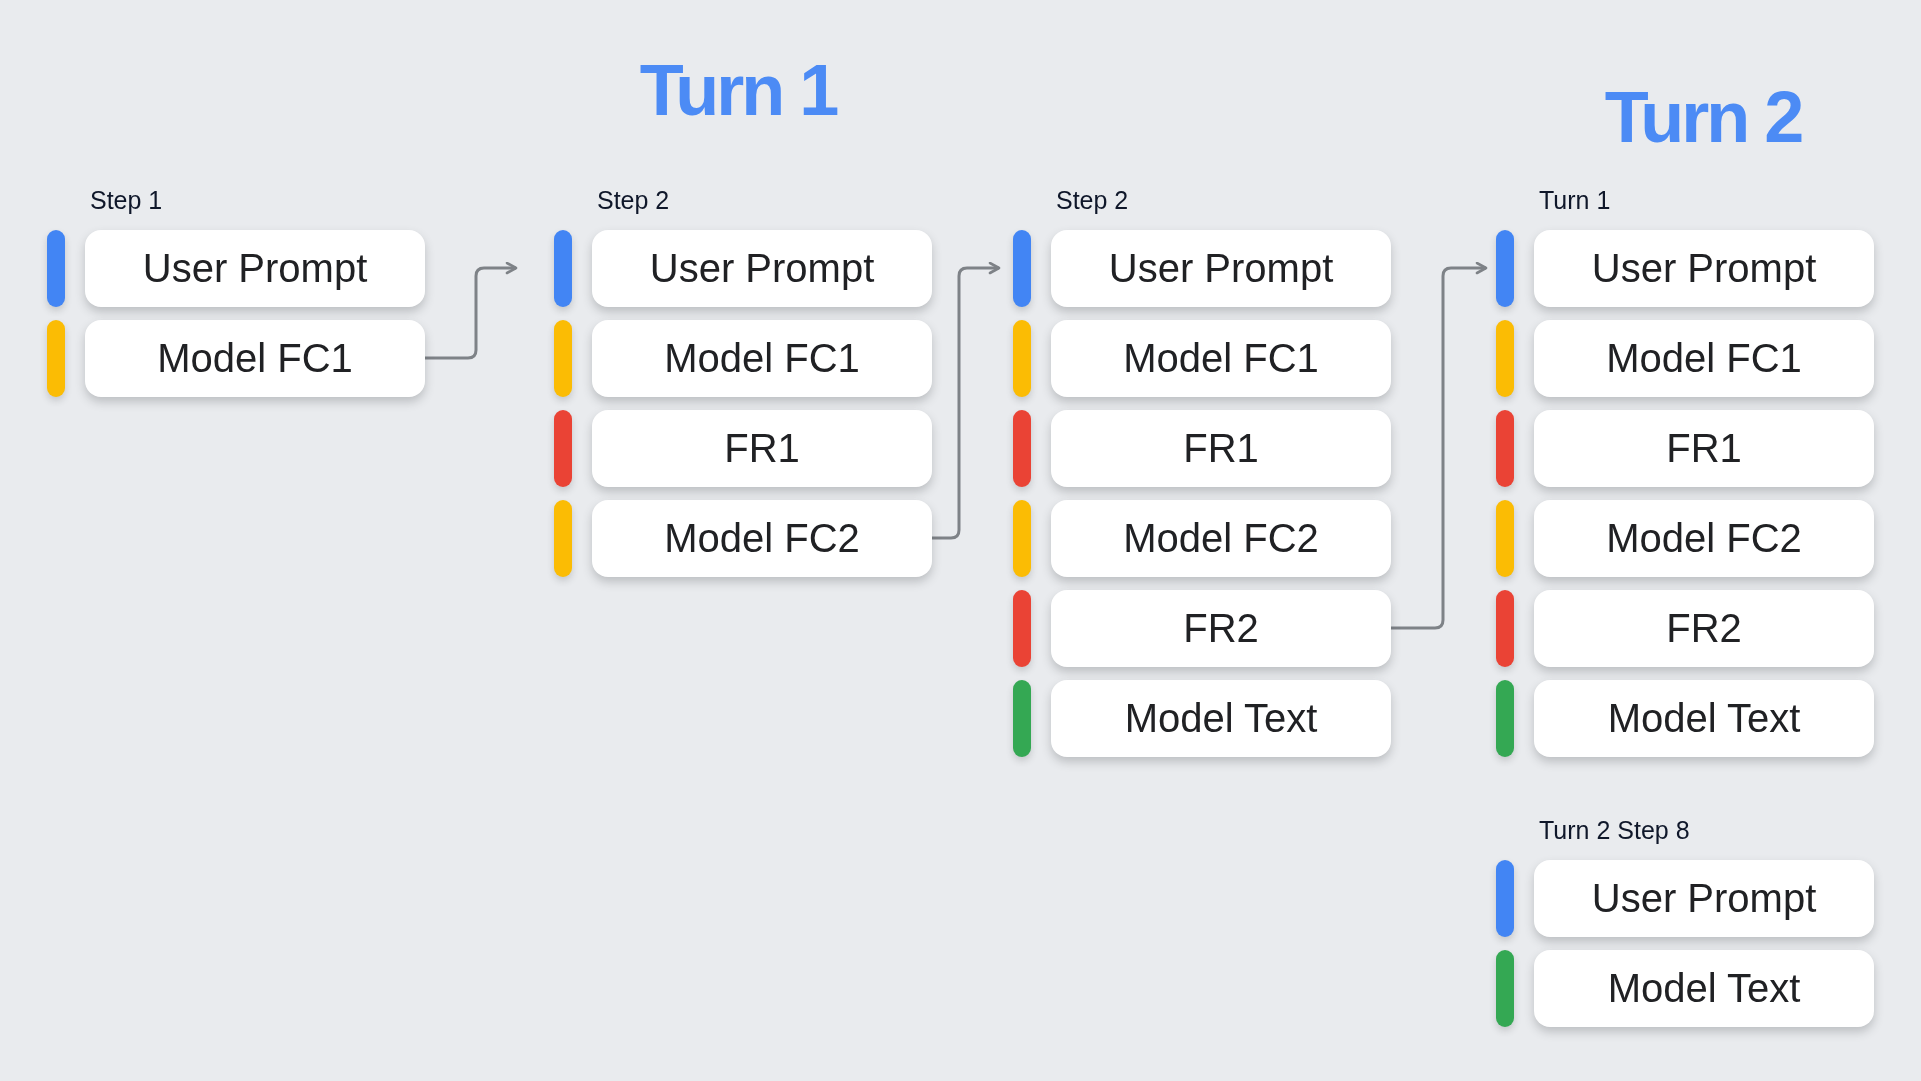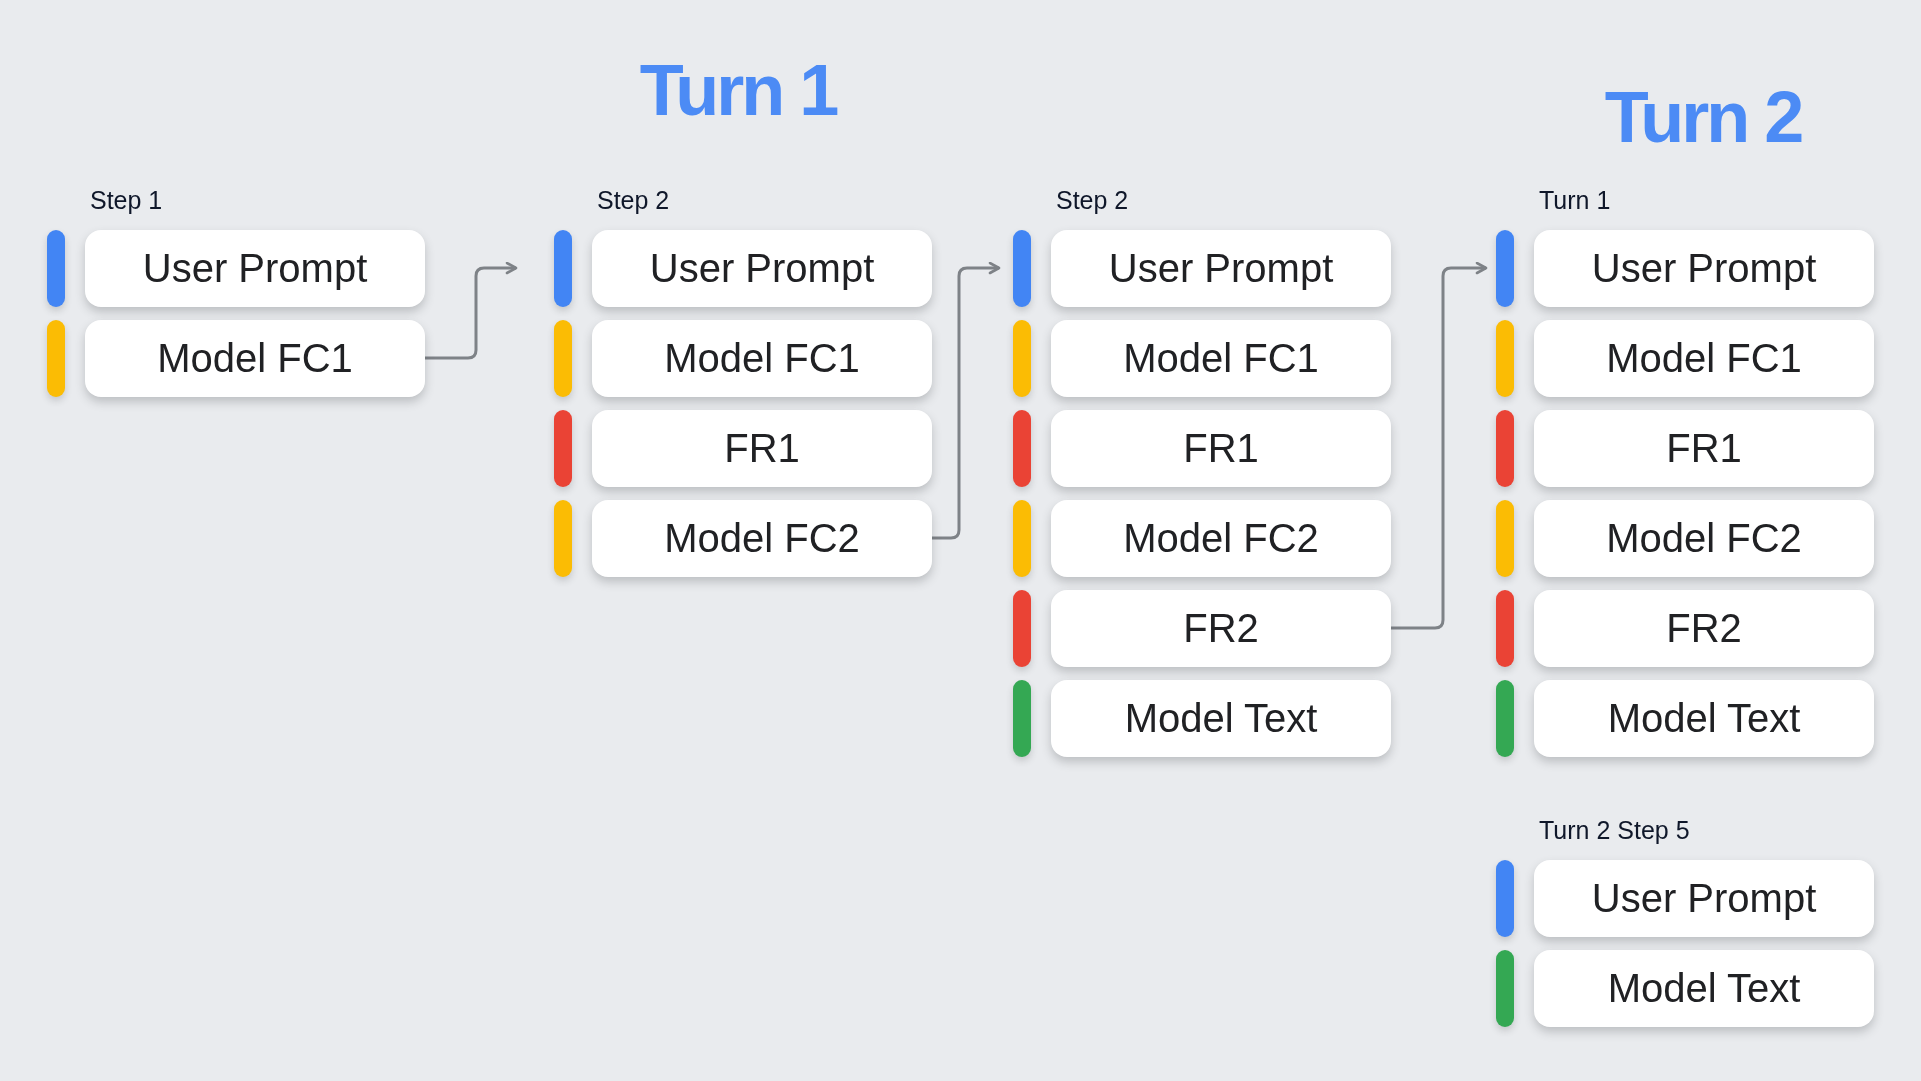--- a/index.html
+++ b/index.html
@@ -199,21 +199,21 @@
           <div class="card" style="color: rgb(32, 33, 36);">FR2</div>
         </div>
         <div class="row">
           <span class="bar" style="background: rgb(52, 168, 83);"></span>
           <div class="card" style="color: rgb(32, 33, 36);">Model Text</div>
         </div>
       </div>
   </div>
 
   <div id="col-turn2step1" class="col">
-    <div class="col-label">Turn 2 Step 5</div>
+    <div class="col-label">Turn 2 Step 8</div>
     <div class="rows">
         <div class="row">
           <span class="bar" style="background: rgb(66, 133, 244);"></span>
           <div class="card" style="color: rgb(32, 33, 36);">User Prompt</div>
         </div>
         <div class="row">
           <span class="bar" style="background: rgb(52, 168, 83);"></span>
           <div class="card" style="color: rgb(32, 33, 36);">Model Text</div>
         </div>
       </div>

